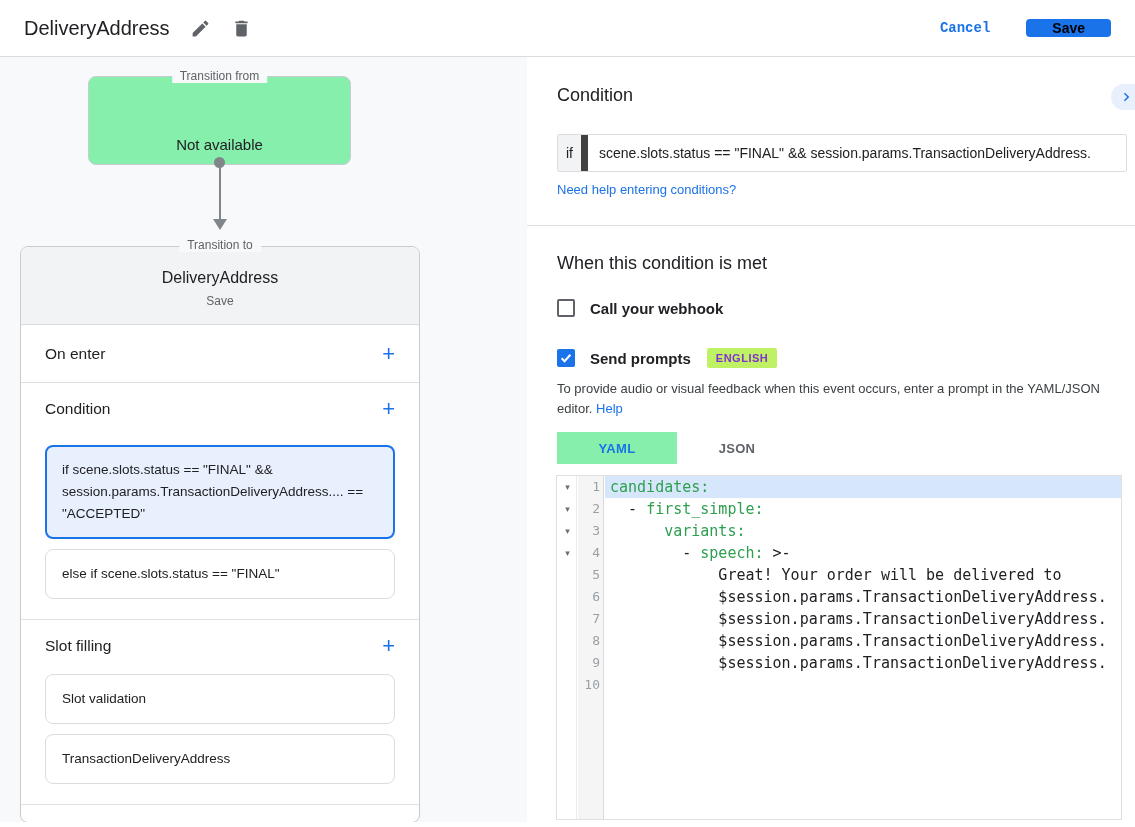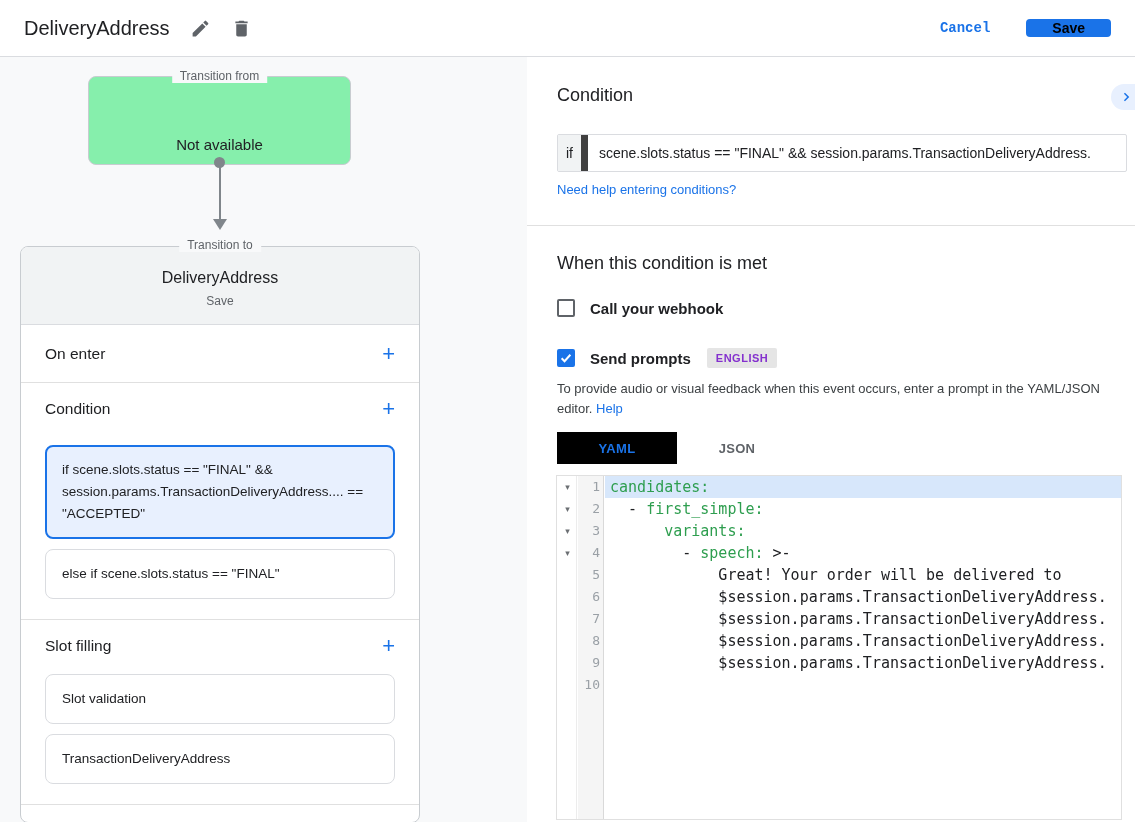--- a/index.html
+++ b/index.html
@@ -57,28 +57,28 @@
 
   .help-link { position:absolute; left:30px; top:125px; font-size:13px; color:#1a73e8; text-decoration:none; }
   .rp-divider { position:absolute; left:0; right:0; top:168px; border-top:1px solid #e0e0e0; }
   .rp-title2 { position:absolute; left:30px; top:196px; font-size:18px; color:#202124; }
 
   .check-row { position:absolute; left:30px; display:flex; align-items:center; }
   .checkbox { width:18px; height:18px; border-radius:2px; flex:none; cursor:pointer; }
   .checkbox.unchecked { border:2px solid #5f6368; background:#fff; }
   .checkbox.checked { background:#1a73e8; border:2px solid #1a73e8; display:flex; align-items:center; justify-content:center; }
   .check-label { font-size:15px; font-weight:bold; color:#202124; margin-left:15px; }
-  .lang-badge { margin-left:16px; background:#e5e5e5; color:#8430ce; font-size:11px; font-weight:bold; letter-spacing:.5px; padding:4px 9px; border-radius:2px; }
+  .lang-badge { margin-left:16px; background:#bef264; color:#8430ce; font-size:11px; font-weight:bold; letter-spacing:.5px; padding:4px 9px; border-radius:2px; }
 
   .prompt-desc { position:absolute; left:30px; top:322px; width:574px; font-size:13px; line-height:20px; color:#3c4043; }
   .inline-link { color:#1a73e8; text-decoration:none; cursor:pointer; }
 
   .tabs { position:absolute; left:30px; top:375px; display:flex; }
   .tab { width:120px; height:32px; display:flex; align-items:center; justify-content:center; font-size:13px; font-weight:bold; color:#5f6368; cursor:pointer; letter-spacing:.3px; }
-  .tab.active { background:#000000; color:#1a73e8; }
+  .tab.active { background:#86efac; color:#1a73e8; }
 
   .editor { position:absolute; left:29px; top:418px; width:566px; height:345px; border:1px solid #e0e0e0; background:#fff; overflow:hidden; }
   .gutter-bg-fold { position:absolute; left:0; top:0; bottom:0; width:20px; background:#fff; border-right:1px solid #ececec; }
   .gutter-bg-num { position:absolute; left:21px; top:0; bottom:0; width:26px; background:#f5f5f5; border-right:1px solid #d9d9d9; }
   .cm-line { position:relative; display:flex; height:22px; line-height:22px; }
   .cm-fold { width:21px; flex:none; text-align:center; font-size:9px; color:#6b6f73; cursor:pointer; }
   .cm-num { width:27px; flex:none; text-align:right; padding-right:5px; font-family:"DejaVu Sans Mono", monospace; font-size:13px; color:#9aa0a6; }
   .cm-code { flex:1; padding-left:5px; font-family:"DejaVu Sans Mono", monospace; font-size:15px; white-space:pre; overflow:hidden; color:#202124; }
   .cm-line.hl .cm-code { background:#d7e7fb; }
   .cm-code .k { color:#2e9e4f; }

